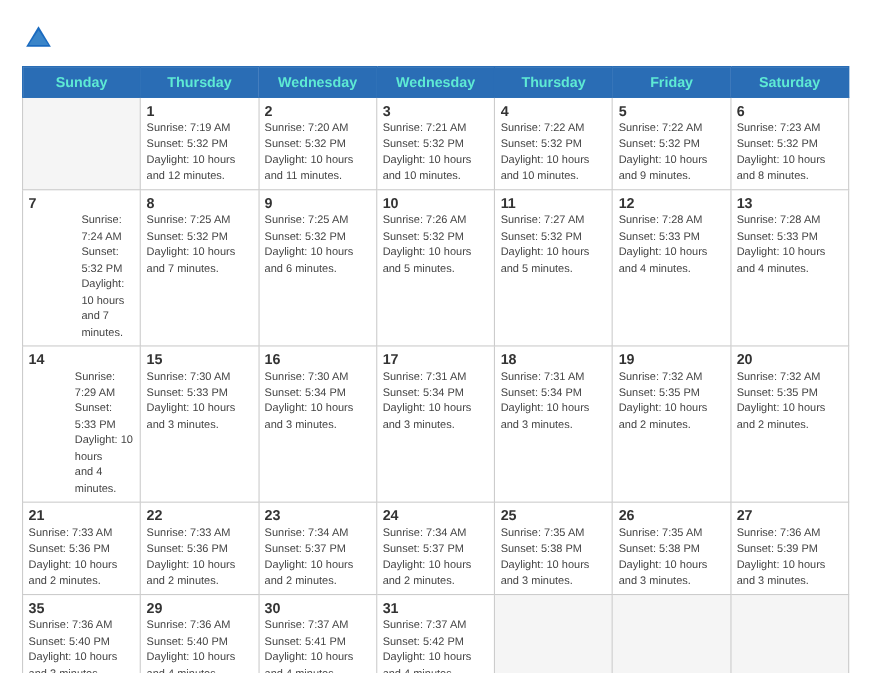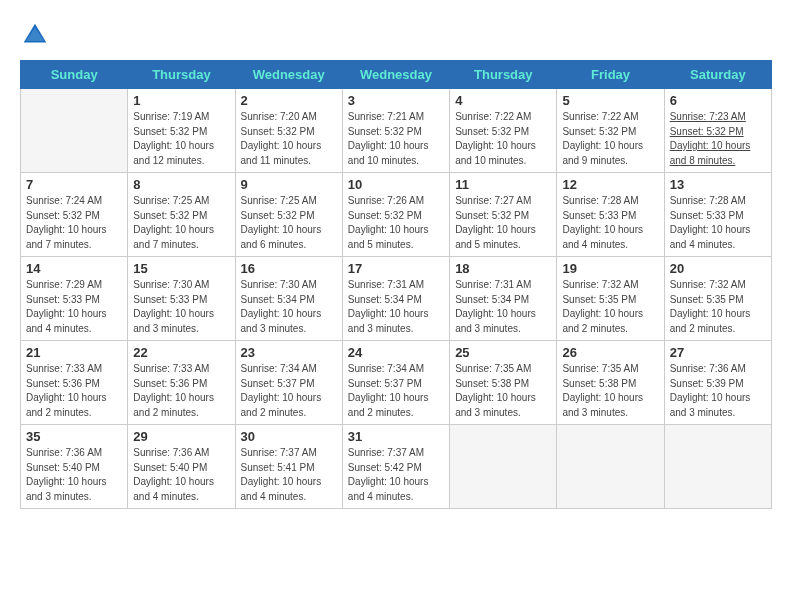--- a/index.html
+++ b/index.html
@@ -156,30 +156,30 @@
         </td>
         <td>
           <div class="day-number">5</div>
           <div class="day-info" style="white-space: pre-line;">Sunrise: 7:22 AM
 Sunset: 5:32 PM
 Daylight: 10 hours
 and 9 minutes.</div>
         </td>
         <td>
           <div class="day-number">6</div>
-          <div class="day-info" style="white-space: pre-line; text-decoration: underline;">Sunrise: 7:23 AM
+          <div class="day-info" style="white-space: pre-line;">Sunrise: 7:23 AM
 Sunset: 5:32 PM
 Daylight: 10 hours
 and 8 minutes.</div>
         </td>
       </tr>
       <tr>
         <td>
           <div class="day-number">7</div>
-          <div class="day-info" style="white-space: pre-line;">Sunrise: 7:24 AM
+          <div class="day-info" style="white-space: pre-line; margin-left: 48px;">Sunrise: 7:24 AM
 Sunset: 5:32 PM
 Daylight: 10 hours
 and 7 minutes.</div>
         </td>
         <td>
           <div class="day-number">8</div>
           <div class="day-info" style="white-space: pre-line;">Sunrise: 7:25 AM
 Sunset: 5:32 PM
 Daylight: 10 hours
 and 7 minutes.</div>
@@ -216,21 +216,21 @@
           <div class="day-number">13</div>
           <div class="day-info" style="white-space: pre-line;">Sunrise: 7:28 AM
 Sunset: 5:33 PM
 Daylight: 10 hours
 and 4 minutes.</div>
         </td>
       </tr>
       <tr>
         <td>
           <div class="day-number">14</div>
-          <div class="day-info" style="white-space: pre-line;">Sunrise: 7:29 AM
+          <div class="day-info" style="white-space: pre-line; margin-left: 42px;">Sunrise: 7:29 AM
 Sunset: 5:33 PM
 Daylight: 10 hours
 and 4 minutes.</div>
         </td>
         <td>
           <div class="day-number">15</div>
           <div class="day-info" style="white-space: pre-line;">Sunrise: 7:30 AM
 Sunset: 5:33 PM
 Daylight: 10 hours
 and 3 minutes.</div>

